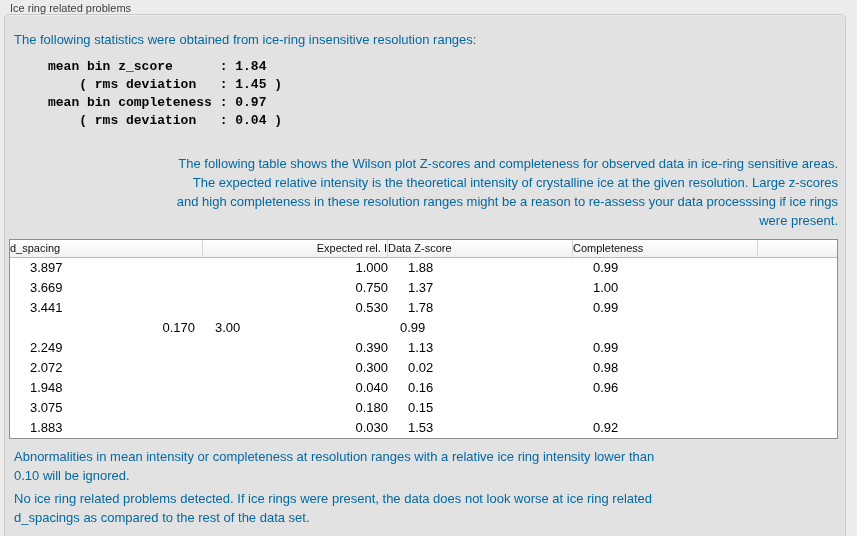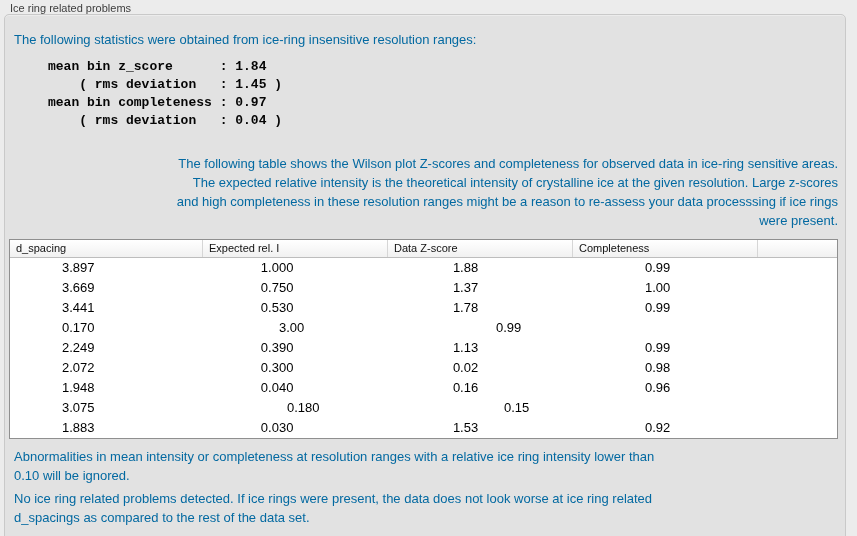--- a/index.html
+++ b/index.html
@@ -61,37 +61,35 @@
   }
   .thead {
     display: flex;
     height: 18px;
     background: linear-gradient(#ffffff, #f1f1f1);
     border-bottom: 1px solid #bdbdbd;
   }
   .hcell {
     font-size: 11px;
     line-height: 17px;
-    padding-left: 6px;
     border-right: 1px solid #d6d6d6;
     color: #111;
     overflow: hidden;
     white-space: nowrap;
   }
   .trow { display: flex; height: 20px; }
   .tcell {
     font-size: 13px;
     line-height: 20px;
     padding-left: 20px;
     overflow: hidden;
     white-space: nowrap;
-    margin-left: 32px;
   }
   .c1 { width: 193px; }
-  .c2 { width: 185px; }
+  .c2 { width: 185px; text-align: right; }
   .c3 { width: 185px; }
   .c4 { width: 185px; }
   .c5 { flex: 1; border-right: none; }
 </style>
 </head>
 <body>
 
 <div class="group-title">Ice ring related problems</div>
 
 <div class="group-box"></div>

